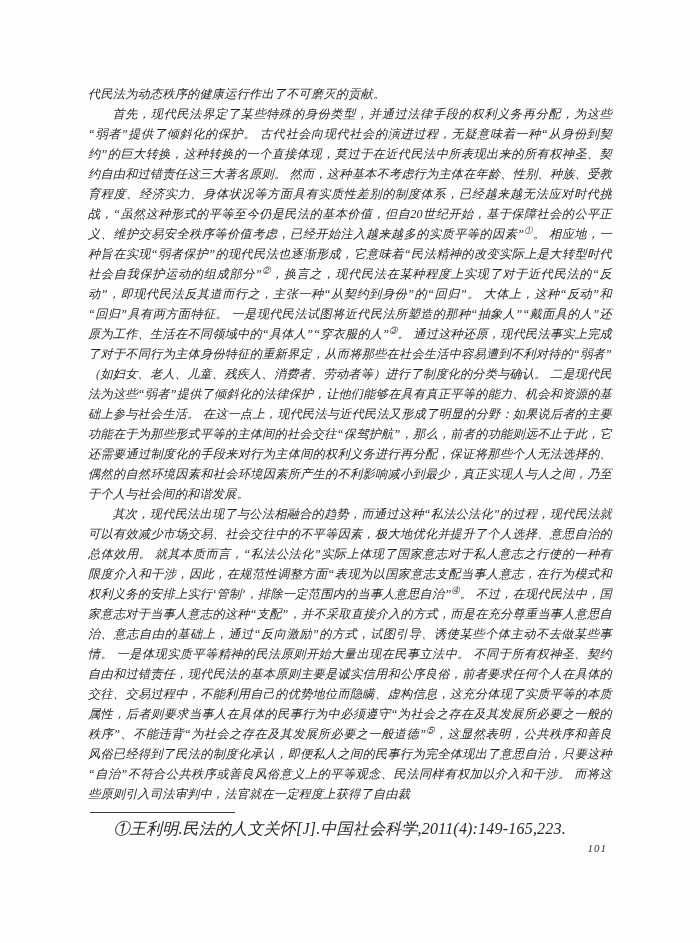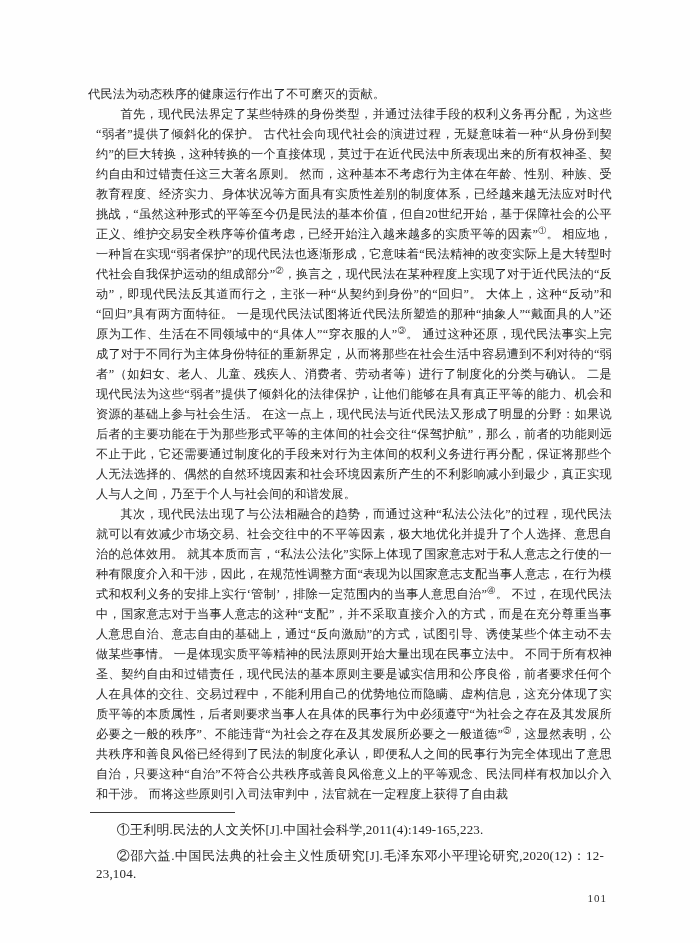--- a/index.html
+++ b/index.html
@@ -11,47 +11,47 @@
     position: relative;
     width: 700px;
     height: 943px;
     margin: 0 auto;
     background: #fefefe;
     color: #262626;
     box-sizing: border-box;
     padding: 84px 88px 0 88px;
     overflow: hidden;
     font-family: "Liberation Serif", "DejaVu Serif", serif;
+    font-style: italic;
   }
   .body-text p.para {
     margin: 0;
     font-size: 12.2px;
     line-height: 20px;
     text-align: justify;
     letter-spacing: 0.2px;
   }
   .body-text p.para.indent {
     text-indent: 2em;
-    margin-left: 8px;
   }
   sup.fnref {
     font-size: 8px;
     line-height: 0;
     vertical-align: super;
   }
   .fn-sep {
     width: 145px;
     height: 0;
     border: none;
     border-top: 1.2px solid #3a3a3a;
     margin: 8px 0 7px 2px;
   }
   .footnotes p.footnote {
-    margin: 8px;
-    font-size: 13px;
+    margin: 0;
+    font-size: 16px;
     line-height: 18.2px;
     text-align: justify;
     text-indent: 1.6em;
     letter-spacing: 0.2px;
   }
   .page-number {
     margin-top: 4px;
     text-align: right;
     padding-right: 5px;
     font-size: 11px;
@@ -64,16 +64,15 @@
 
 <main class="page">
   <section class="body-text">
       <p class="para">代民法为动态秩序的健康运行作出了不可磨灭的贡献。</p>
       <p class="para indent">首先，现代民法界定了某些特殊的身份类型，并通过法律手段的权利义务再分配，为这些“弱者”提供了倾斜化的保护。 古代社会向现代社会的演进过程，无疑意味着一种“从身份到契约”的巨大转换，这种转换的一个直接体现，莫过于在近代民法中所表现出来的所有权神圣、契约自由和过错责任这三大著名原则。 然而，这种基本不考虑行为主体在年龄、性别、种族、受教育程度、经济实力、身体状况等方面具有实质性差别的制度体系，已经越来越无法应对时代挑战，“虽然这种形式的平等至今仍是民法的基本价值，但自20世纪开始，基于保障社会的公平正义、维护交易安全秩序等价值考虑，已经开始注入越来越多的实质平等的因素”<sup class="fnref">①</sup>。 相应地，一种旨在实现“弱者保护”的现代民法也逐渐形成，它意味着“民法精神的改变实际上是大转型时代社会自我保护运动的组成部分”<sup class="fnref">②</sup>，换言之，现代民法在某种程度上实现了对于近代民法的“反动”，即现代民法反其道而行之，主张一种“从契约到身份”的“回归”。 大体上，这种“反动”和“回归”具有两方面特征。 一是现代民法试图将近代民法所塑造的那种“抽象人”“戴面具的人”还原为工作、生活在不同领域中的“具体人”“穿衣服的人”<sup class="fnref">③</sup>。 通过这种还原，现代民法事实上完成了对于不同行为主体身份特征的重新界定，从而将那些在社会生活中容易遭到不利对待的“弱者”（如妇女、老人、儿童、残疾人、消费者、劳动者等）进行了制度化的分类与确认。 二是现代民法为这些“弱者”提供了倾斜化的法律保护，让他们能够在具有真正平等的能力、机会和资源的基础上参与社会生活。 在这一点上，现代民法与近代民法又形成了明显的分野：如果说后者的主要功能在于为那些形式平等的主体间的社会交往“保驾护航”，那么，前者的功能则远不止于此，它还需要通过制度化的手段来对行为主体间的权利义务进行再分配，保证将那些个人无法选择的、偶然的自然环境因素和社会环境因素所产生的不利影响减小到最少，真正实现人与人之间，乃至于个人与社会间的和谐发展。</p>
       <p class="para indent">其次，现代民法出现了与公法相融合的趋势，而通过这种“私法公法化”的过程，现代民法就可以有效减少市场交易、社会交往中的不平等因素，极大地优化并提升了个人选择、意思自治的总体效用。 就其本质而言，“私法公法化”实际上体现了国家意志对于私人意志之行使的一种有限度介入和干涉，因此，在规范性调整方面“表现为以国家意志支配当事人意志，在行为模式和权利义务的安排上实行‘管制’，排除一定范围内的当事人意思自治”<sup class="fnref">④</sup>。 不过，在现代民法中，国家意志对于当事人意志的这种“支配”，并不采取直接介入的方式，而是在充分尊重当事人意思自治、意志自由的基础上，通过“反向激励”的方式，试图引导、诱使某些个体主动不去做某些事情。 一是体现实质平等精神的民法原则开始大量出现在民事立法中。 不同于所有权神圣、契约自由和过错责任，现代民法的基本原则主要是诚实信用和公序良俗，前者要求任何个人在具体的交往、交易过程中，不能利用自己的优势地位而隐瞒、虚构信息，这充分体现了实质平等的本质属性，后者则要求当事人在具体的民事行为中必须遵守“为社会之存在及其发展所必要之一般的秩序”、不能违背“为社会之存在及其发展所必要之一般道德”<sup class="fnref">⑤</sup>，这显然表明，公共秩序和善良风俗已经得到了民法的制度化承认，即便私人之间的民事行为完全体现出了意思自治，只要这种“自治”不符合公共秩序或善良风俗意义上的平等观念、民法同样有权加以介入和干涉。 而将这些原则引入司法审判中，法官就在一定程度上获得了自由裁</p>
     </section>
   <div class="fn-sep"></div>
   <section class="footnotes">
       <p class="footnote"><span>①</span>王利明.民法的人文关怀[J].中国社会科学,2011(4):149-165,223.</p>
-      <p class="footnote"><span>②</span>邵六益.中国民法典的社会主义性质研究[J].毛泽东邓小平理论研究,2020(12)：12-23,104.</p>
     </section>
   <div class="page-number">101</div>
 </main>
 
 </body></html>

